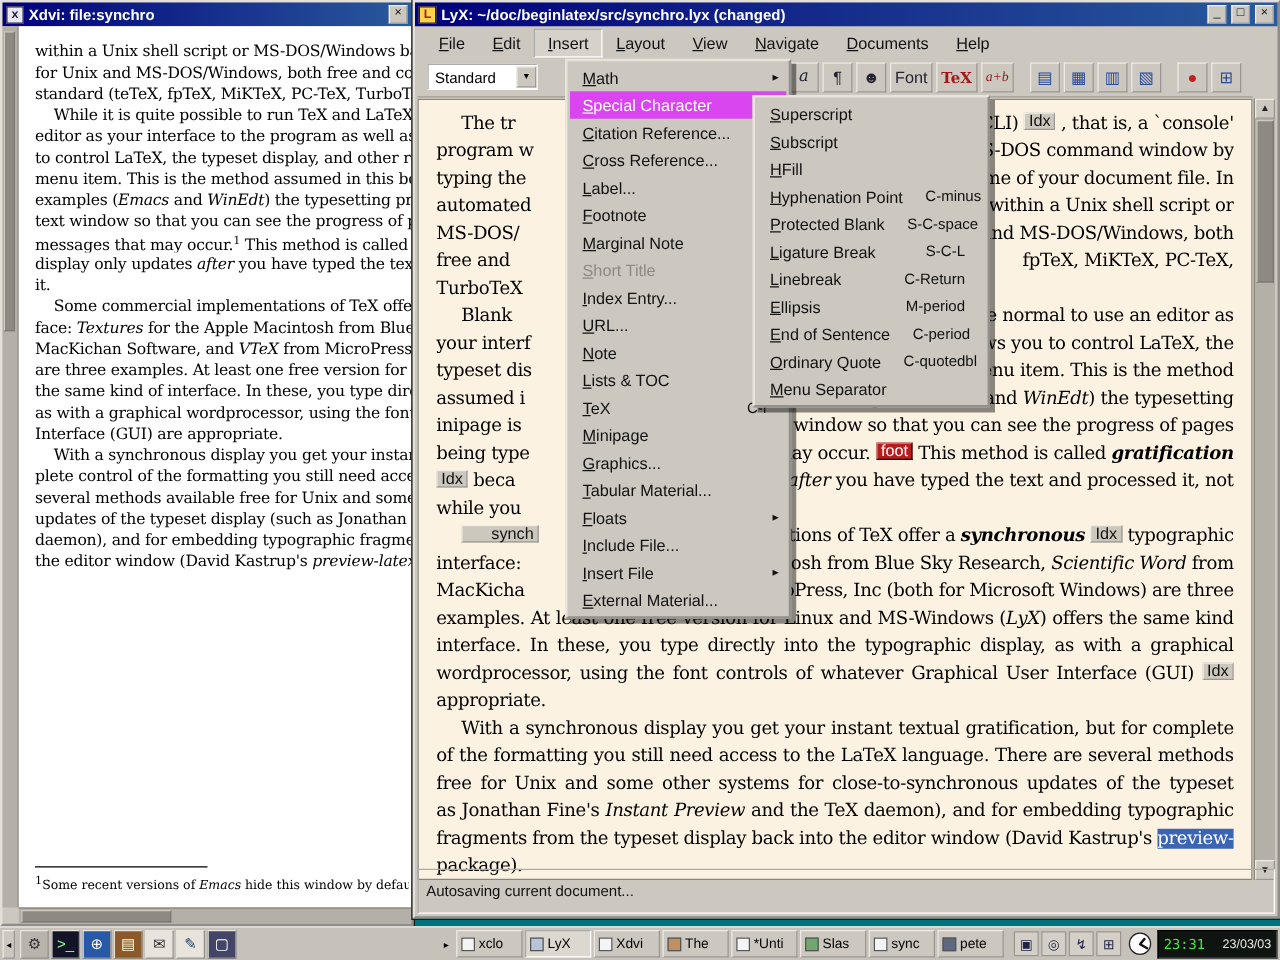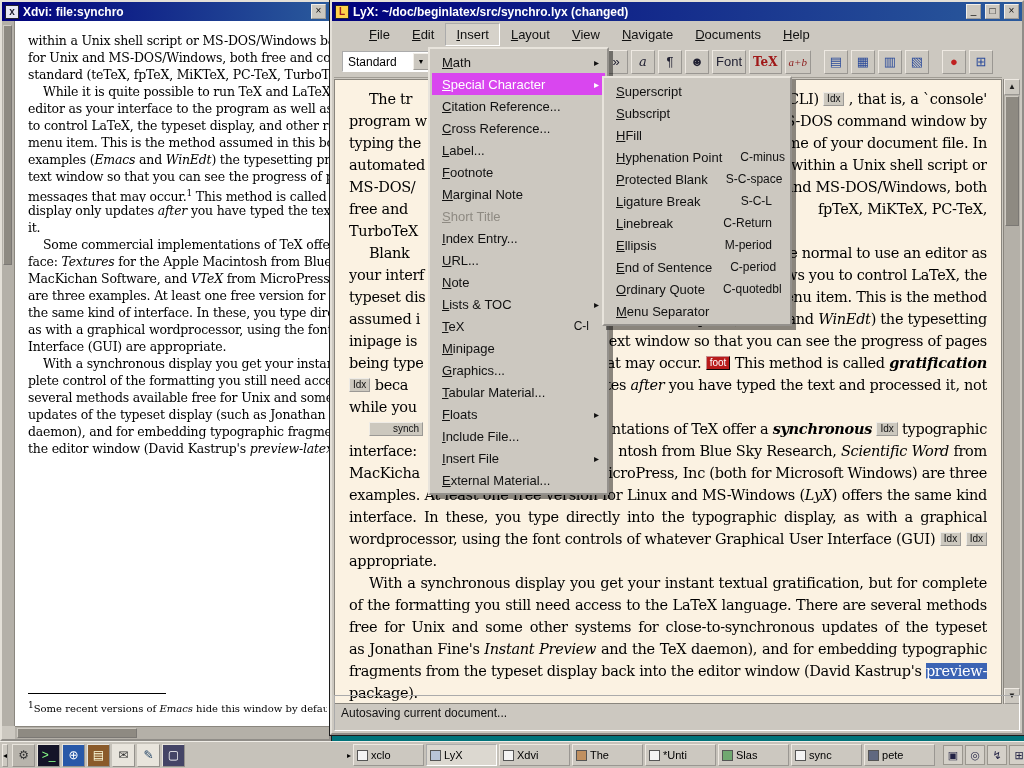--- a/index.html
+++ b/index.html
@@ -17,21 +17,21 @@
 .xscrh{position:absolute;left:13px;right:0;bottom:0;height:13px;background:#b4b0a8;border-top:1px solid #8a867e}
 .xscrh .thumbh{position:absolute;top:1px;bottom:1px;left:2px;width:120px;background:#8e8a82;border:1px outset #cfcbc3}
 .xpage{position:absolute;left:13px;top:19px;right:0;bottom:13px;background:#fff;overflow:hidden;font-family:"DejaVu Serif",serif;color:#000}
 .xlines{padding:11px 0 0 13px}
 .xline{height:17px;line-height:17px;font-size:12.5px;letter-spacing:-0.2px;white-space:nowrap;overflow:hidden}
 .xline.ind{text-indent:15px}
 .fnrule{position:absolute;left:13px;bottom:32px;width:138px;border-top:1px solid #000}
 .fntext{position:absolute;left:13px;bottom:12px;right:2px;font-size:10px;white-space:nowrap;overflow:hidden}
 
 .lwin{left:330px;top:0;width:694px;height:735px}
-.mbar{position:absolute;left:18px;right:2px;top:21px;height:23px;display:flex;align-items:center;padding-left:8px;font-size:13px;color:#111}
+.mbar{position:absolute;left:0;right:2px;top:21px;height:23px;display:flex;align-items:center;padding-left:8px;font-size:13px;color:#111}
 .mitem{padding:3px 10px;border:1px solid transparent}
 .mitem.open{border:1px inset #fff;background:#d6d2ca}
 .tools{position:absolute;left:2px;right:20px;top:44px;height:32px;display:flex;align-items:center;gap:3px;padding-left:8px;border-bottom:1px solid #a09c94}
 .combo{width:88px;height:21px;background:#fff;border:1px inset #fff;display:flex;align-items:center;font-size:12px}
 .combo span:first-child{flex:1;padding-left:5px}
 .cbtn{width:16px;height:17px;background:#ccc8c0;border:1px outset #f2efe9;font-size:7px;line-height:16px;text-align:center}
 .tspace{width:168px}
 .ticons{display:flex;align-items:center;gap:3px}
 .tbtnicon{min-width:24px;height:24px;padding:0 3px;background:#ccc8c0;border:1px outset #eee9e2;display:flex;align-items:center;justify-content:center;font-size:13px;color:#223}
 .tbtnicon.it{font-style:italic;font-family:"DejaVu Serif",serif}
@@ -43,45 +43,45 @@
 .doc{position:absolute;left:2px;right:20px;top:77px;bottom:29px;background:#fbf2e2;border:1px solid #8a867e;overflow:hidden;font-family:"DejaVu Serif",serif;font-size:14.5px;letter-spacing:-0.3px;color:#000;padding:8px 14px 0 14px}
 .dl{height:22px;line-height:22px;overflow:hidden}
 .dl .lft{float:left;white-space:nowrap}
 .dl .rgt{float:right;white-space:nowrap}
 .dl.j{text-align:justify;text-align-last:justify}
 .dl.ind .lft,.dl.j.ind{text-indent:20px}
 .it{font-style:italic}
 .bi{font-style:italic;font-weight:bold}
 .hl{background:#3c64b4;color:#fff}
 .sup{vertical-align:super;font-size:9px}
-.chip{display:inline-block;font-family:"Liberation Sans",sans-serif;font-style:normal;font-weight:normal;font-size:10px;line-height:12px;padding:0 3px;border:1px outset #efece6;background:#ccc8be;color:#111;vertical-align:2px;letter-spacing:0}
+.chip{display:inline-block;font-family:"Liberation Sans",sans-serif;font-style:normal;font-weight:normal;font-size:13px;line-height:12px;padding:0 3px;border:1px outset #efece6;background:#ccc8be;color:#111;vertical-align:2px;letter-spacing:0}
 .chip.foot{background:#b91c1c;color:#fff;border-color:#c98f8f #5f2424 #5f2424 #c98f8f}
 .vscroll{position:absolute;right:2px;top:77px;bottom:29px;width:17px;background:#b4b0a8;border-left:1px solid #8a867e;display:flex;flex-direction:column}
 .sarr{height:16px;background:#ccc8c0;border:1px outset #eee9e2;font-size:8px;text-align:center;line-height:14px;color:#222}
 .sthumb{height:130px;margin:1px;background:#8e8a82;border:1px outset #cfcbc3}
 .sfill{flex:1}
 .sbar{position:absolute;left:2px;right:2px;bottom:2px;height:36px;border:1px inset #fff;display:flex;align-items:center;padding-left:6px;font-size:12px;color:#111}
 
 .menu{position:absolute;background:#ccc8c0;border:2px outset #e8e4dc;padding:2px;box-shadow:4px 4px 0 rgba(0,0,0,0.45);z-index:40;font-size:13px;color:#111}
-.imenu{left:428px;top:47px;width:181px}
+.imenu{left:452px;top:47px;width:181px}
 .smenu{left:602px;top:76px;width:190px;z-index:41}
 .mi{height:22px;display:flex;align-items:center;padding:0 6px 0 10px;white-space:nowrap}
 .mi .lbl{flex:1}
 .mi .sc{margin-left:18px;font-size:12px}
 .mi .arr{width:10px;text-align:right;font-size:10px}
 .mi.hl2{background:#d946ef;color:#fff}
 .mi.dis{color:#8e8a82}
 
 .panel{position:absolute;left:0;top:741px;width:1024px;height:27px;background:#c6c2ba;border-top:1px solid #f0ede7;display:flex;align-items:center;gap:2px;padding:0 2px;z-index:60}
 .phide{width:10px;height:23px;background:#ccc8c0;border:1px outset #eee9e2;font-size:8px;line-height:21px;text-align:center}
 .launchers{display:flex;gap:2px;margin-left:2px}
 .licon{width:23px;height:23px;border:1px outset #e8e4dc;display:flex;align-items:center;justify-content:center;font-size:12px}
 .phandle{width:12px;height:23px;font-size:8px;line-height:23px;text-align:center;margin-left:160px}
 .tasks{display:flex;gap:2px}
-.task{width:71px;height:22px;background:#ccc8c0;border:1px outset #eee9e2;display:flex;align-items:center;gap:3px;padding:0 3px;font-size:11px;overflow:hidden;white-space:nowrap}
+.task{width:53px;height:22px;background:#ccc8c0;border:1px outset #eee9e2;display:flex;align-items:center;gap:3px;padding:0 3px;font-size:11px;overflow:hidden;white-space:nowrap}
 .task.active{border:1px inset #fff;background:#dcd8d0}
 .task .ti{width:11px;height:11px;flex:0 0 auto;border:1px solid #555}
 .tray{display:flex;gap:2px;margin-left:6px}
 .tricon{width:20px;height:20px;border:1px solid #9a968e;background:#d4d0c8;display:flex;align-items:center;justify-content:center;font-size:11px;color:#224}
 .aclock{position:relative;width:18px;height:18px;border-radius:50%;background:#fff;border:1px solid #222;margin-left:4px}
 .aclock i{position:absolute;left:50%;top:50%;width:1.5px;background:#111}
 .aclock .h1{height:6px;transform:translate(-50%,-100%) rotate(40deg);transform-origin:bottom}
 .aclock .h2{height:7.5px;transform:translate(-50%,-100%) rotate(120deg);transform-origin:bottom}
 .lcd{margin-left:3px;width:96px;height:23px;background:#101410;border:1px inset #555;display:flex;align-items:center;justify-content:space-between;padding:0 4px}
 .lcd .t{font-family:"DejaVu Sans Mono",monospace;font-size:11px;color:#4ae04a}

